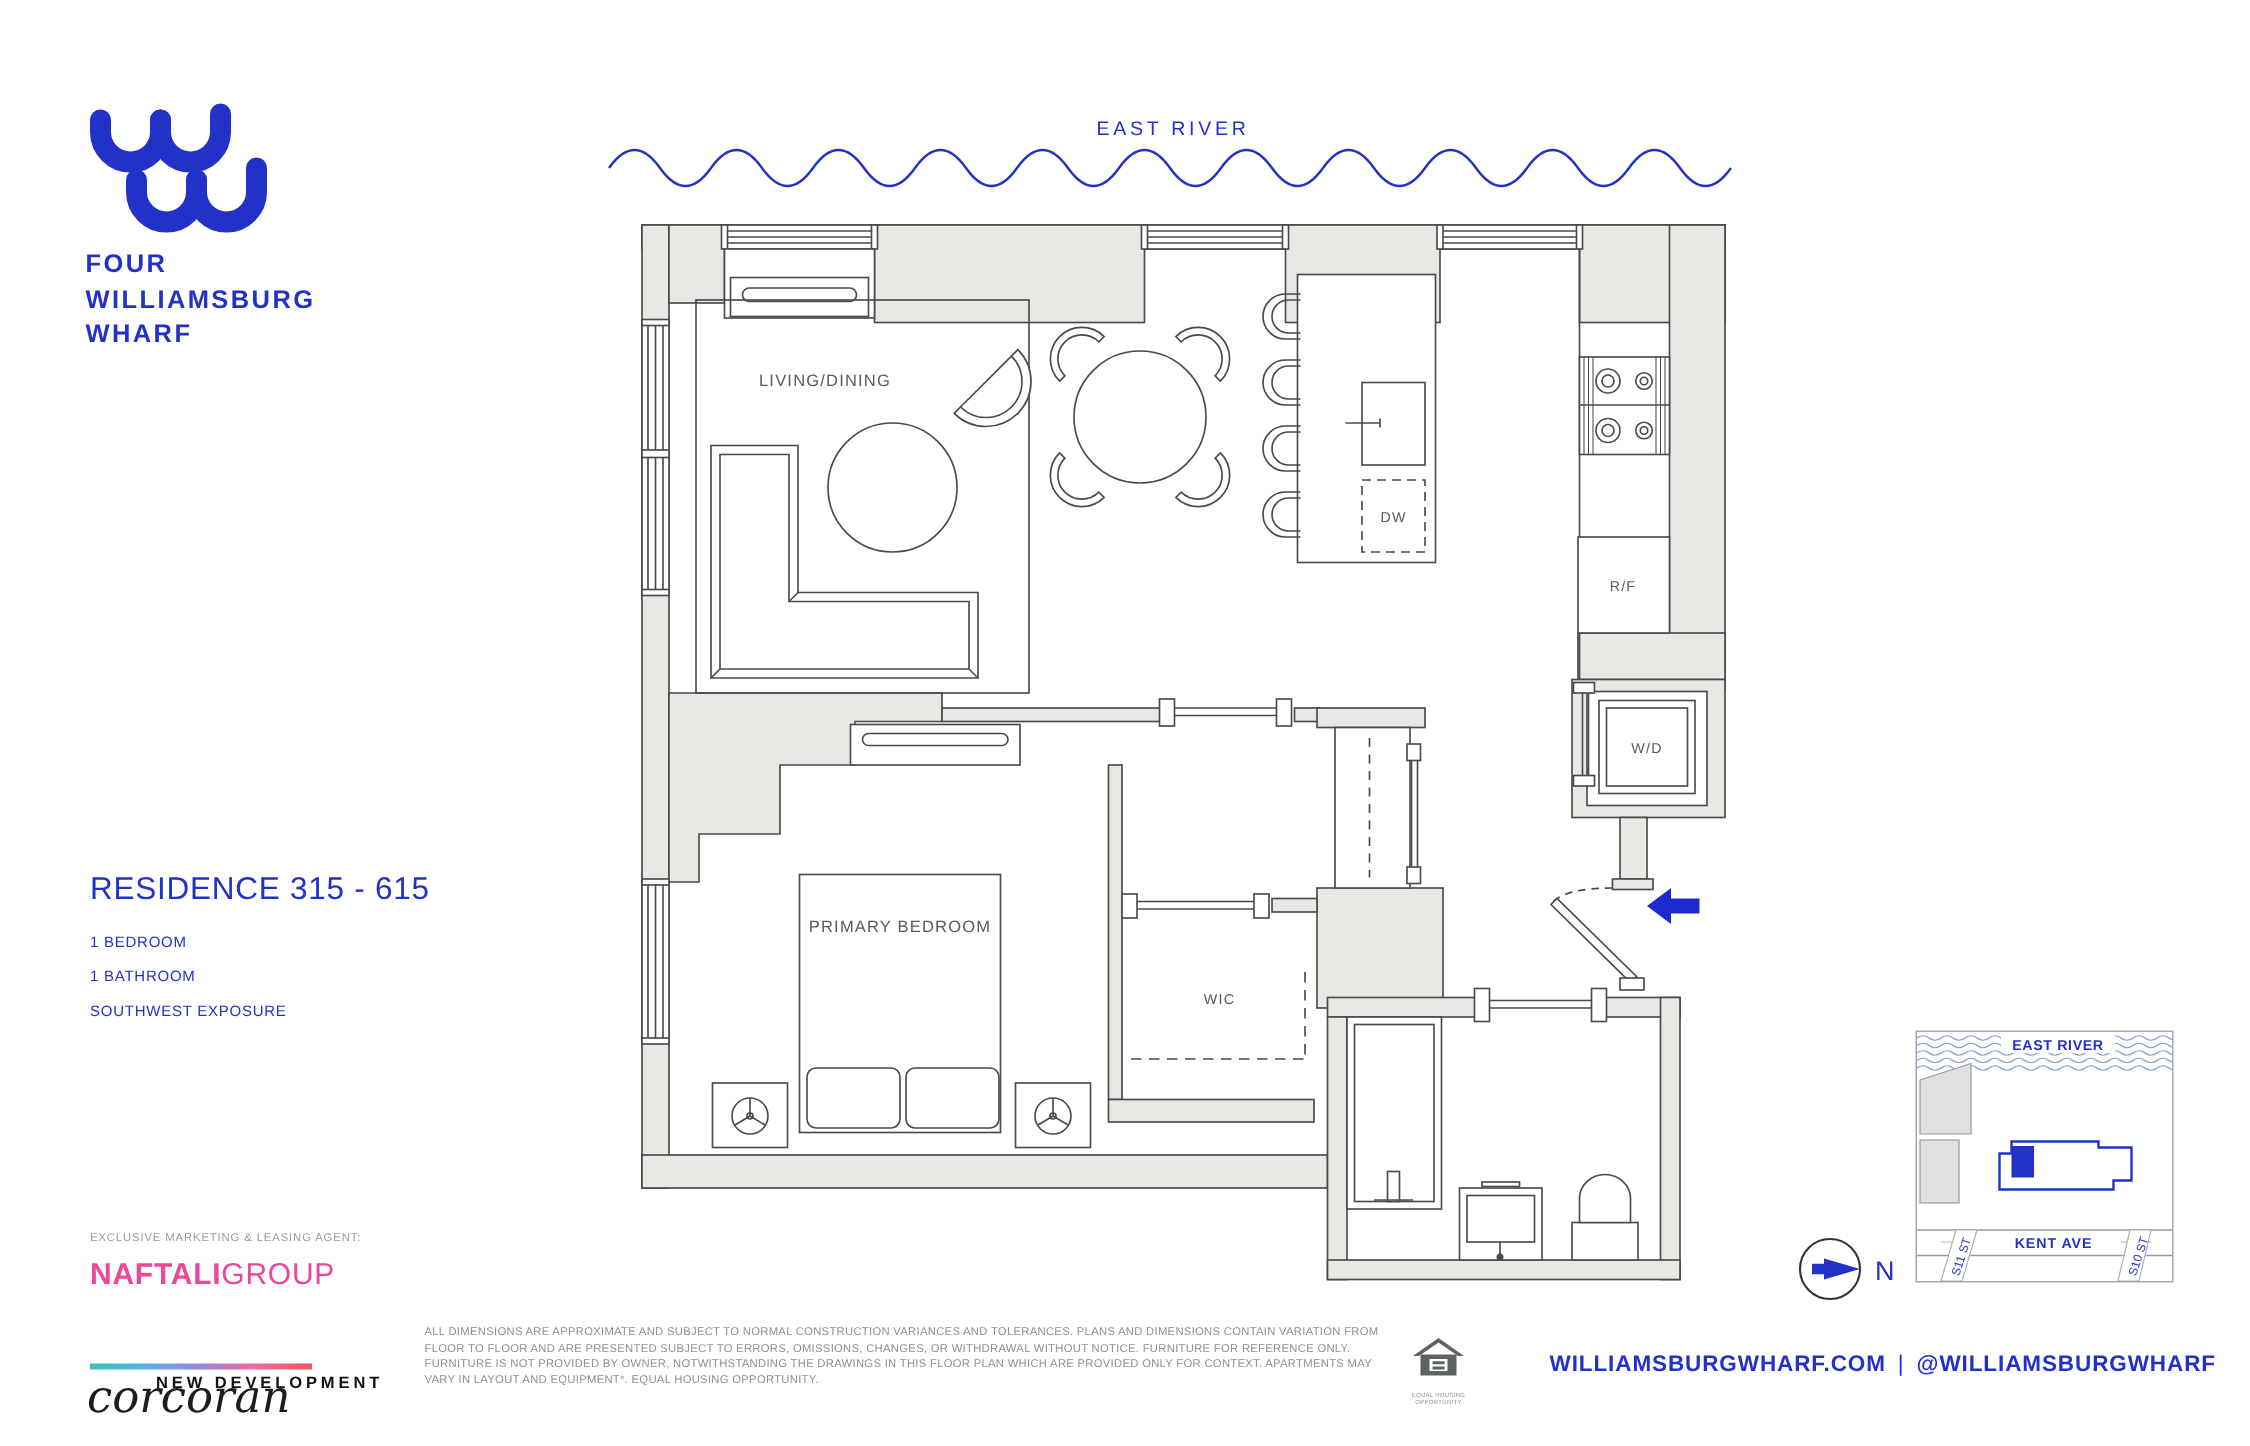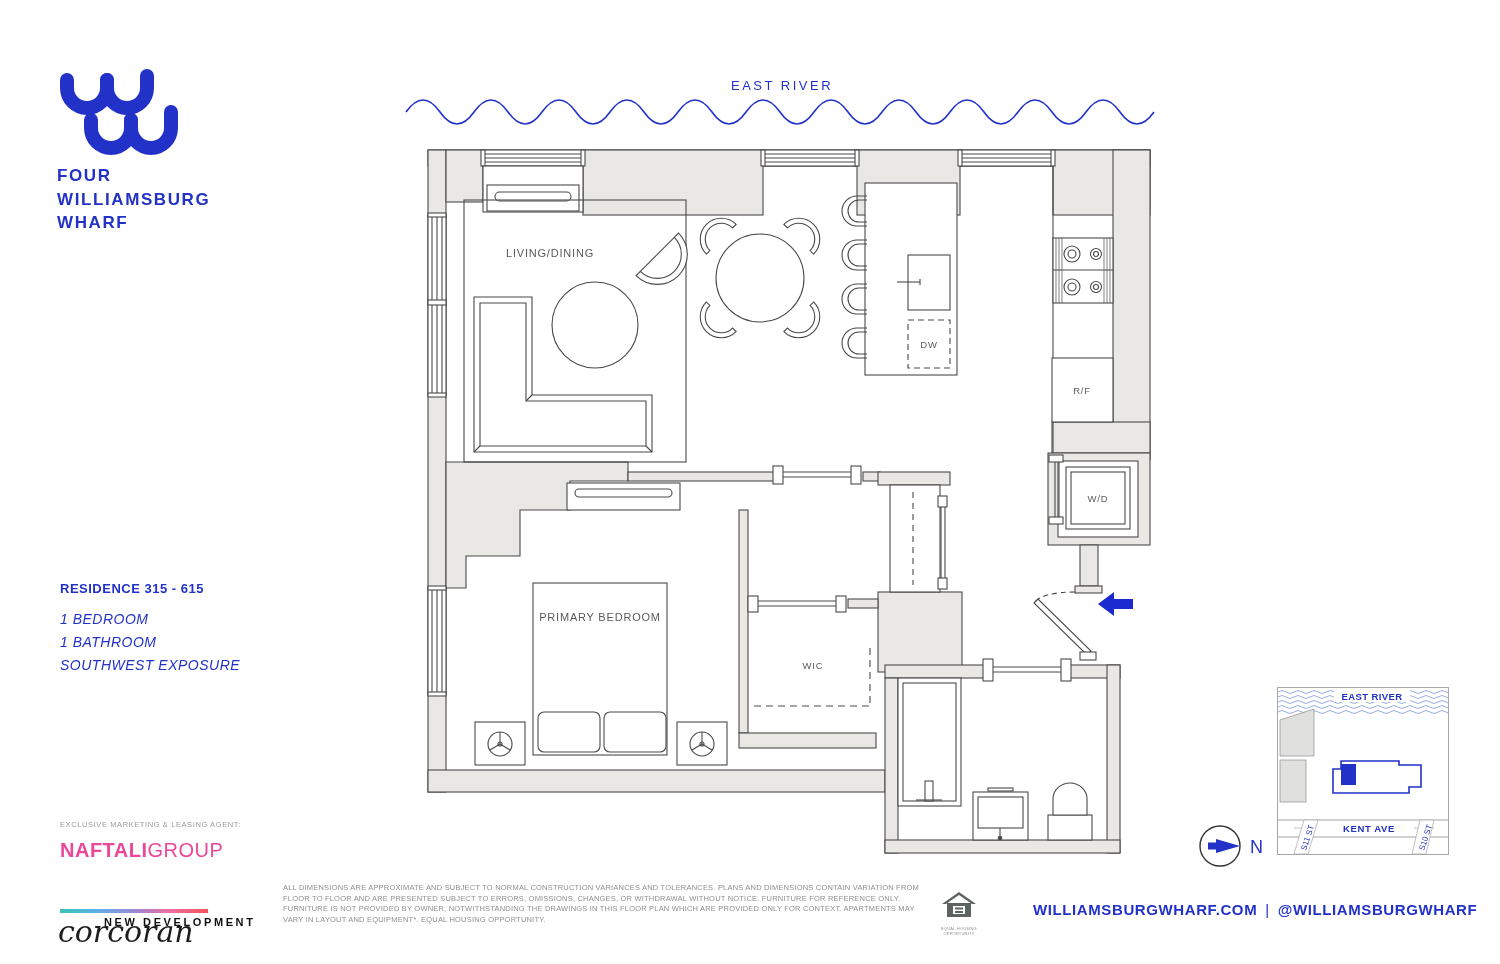--- a/index.html
+++ b/index.html
@@ -4,22 +4,22 @@
 <style>
   html,body{margin:0;padding:0;background:#ffffff;}
   .page{position:relative;width:1500px;height:964px;background:#fff;overflow:hidden;
         font-family:"Liberation Sans",sans-serif;}
   .abs{position:absolute;}
   
   .brand-name{left:57px;top:164px;color:#2231c7;font-weight:bold;font-size:17px;
               line-height:23.5px;letter-spacing:1.6px;}
   
   .residence{left:60px;top:581px;color:#2231c7;}
-  .residence .title{font-size:13px;font-weight:bold;letter-spacing:.5px;margin-bottom:12px;}
-  .residence .feat{font-size:14px;letter-spacing:.5px;line-height:23px;font-style:italic;}
+  .residence .title{font-size:21px;font-weight:normal;letter-spacing:.5px;margin-bottom:12px;}
+  .residence .feat{font-size:10px;letter-spacing:.5px;line-height:23px;}
   
   .naftali{left:60px;top:820px;font-size:20px;color:#ec4899;letter-spacing:.5px;margin-top:19px;}
   .naftali b{font-weight:800;}
   .agent-heading{left:60px;top:820px;font-size:7.5px;color:#9a9a9a;letter-spacing:.6px;}
   .corcoran{left:58px;top:866px;font-family:"DejaVu Serif",serif;font-style:italic;
             font-size:30px;color:#1d1d1d;margin-top:48px;}
   .gradient-bar{left:60px;top:909px;width:148px;height:3.5px;
       background:linear-gradient(90deg,#35c4b5,#5fb0e6,#9b87d8,#ee6d9e,#f2545b);}
   .new-dev{left:60px;top:916px;font-size:11px;font-weight:bold;letter-spacing:2.6px;color:#111;padding-left:44px;}
   

